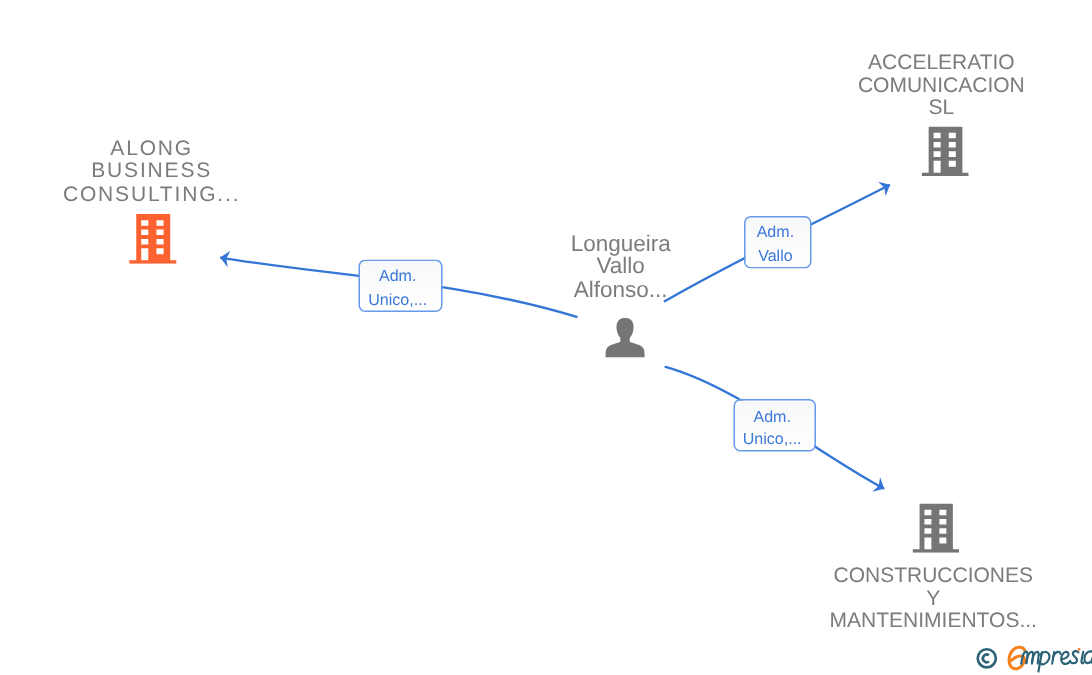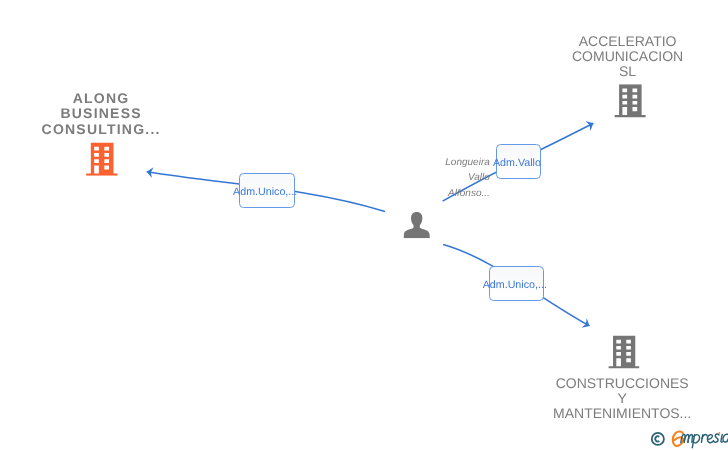--- a/index.html
+++ b/index.html
@@ -5,30 +5,30 @@
 <style>
   html,body{margin:0;padding:0;}
   body{width:728px;height:450px;background:#ffffff;overflow:hidden;
        font-family:"Liberation Sans",sans-serif;
        -webkit-font-smoothing:antialiased;text-rendering:geometricPrecision;}
   #stage{position:relative;width:728px;height:450px;background:#fff;}
   svg.graph{position:absolute;left:0;top:0;width:728px;height:450px;display:block;}
 
   .node-label{position:absolute;will-change:opacity;text-align:center;color:#7c7c7c;
               font-size:14px;line-height:15.2px;white-space:pre-line;}
-  .node-label.focus{font-weight:bold;letter-spacing:1.22px;}
+  .node-label.focus{font-weight:normal;letter-spacing:1.22px;}
 
-  .person-label{position:absolute;will-change:opacity;text-align:right;color:#7c7c7c;
-              font-size:10px;line-height:15.3px;white-space:pre-line;font-style:italic;}
+  .person-label{position:absolute;will-change:opacity;text-align:center;color:#7c7c7c;
+              font-size:15px;line-height:15.3px;white-space:pre-line;}
 
   .edge-label{position:absolute;will-change:opacity;box-sizing:border-box;
               border:1.8px solid #659ae9;border-radius:4.5px;padding-right:3px;padding-top:4.4px;
               background:linear-gradient(180deg,#f7f8f9 0%,#fcfcfd 55%,#ffffff 100%);
               color:#3c78d8;font-size:10.7px;line-height:15.4px;text-align:center;
-              display:flex;flex-direction:row;align-items:center;justify-content:center;}
+              display:flex;flex-direction:column;justify-content:center;}
 </style>
 </head>
 <body>
 
 <div id="stage">
   <svg class="graph" viewBox="0 0 728 450">
     <defs>
       <symbol id="glyph-building" viewBox="0 0 31.4 33.1" preserveAspectRatio="none">
         <path fill-rule="evenodd" d="M0 30.8H31.4V33.1H0Z M4.7 0H27.2V30.8H4.7Z M8.0 4.2H12.7V7.9H8.0Z M8.0 10.4H12.7V14.1H8.0Z M8.0 16.6H12.7V20.3H8.0Z M8.0 22.8H12.7V30.8H8.0Z M18.1 4.2H22.8V7.9H18.1Z M18.1 10.4H22.8V14.1H18.1Z M18.1 16.6H22.8V20.3H18.1Z M18.1 22.8H22.8V26.9H18.1Z"></path>
       </symbol>

